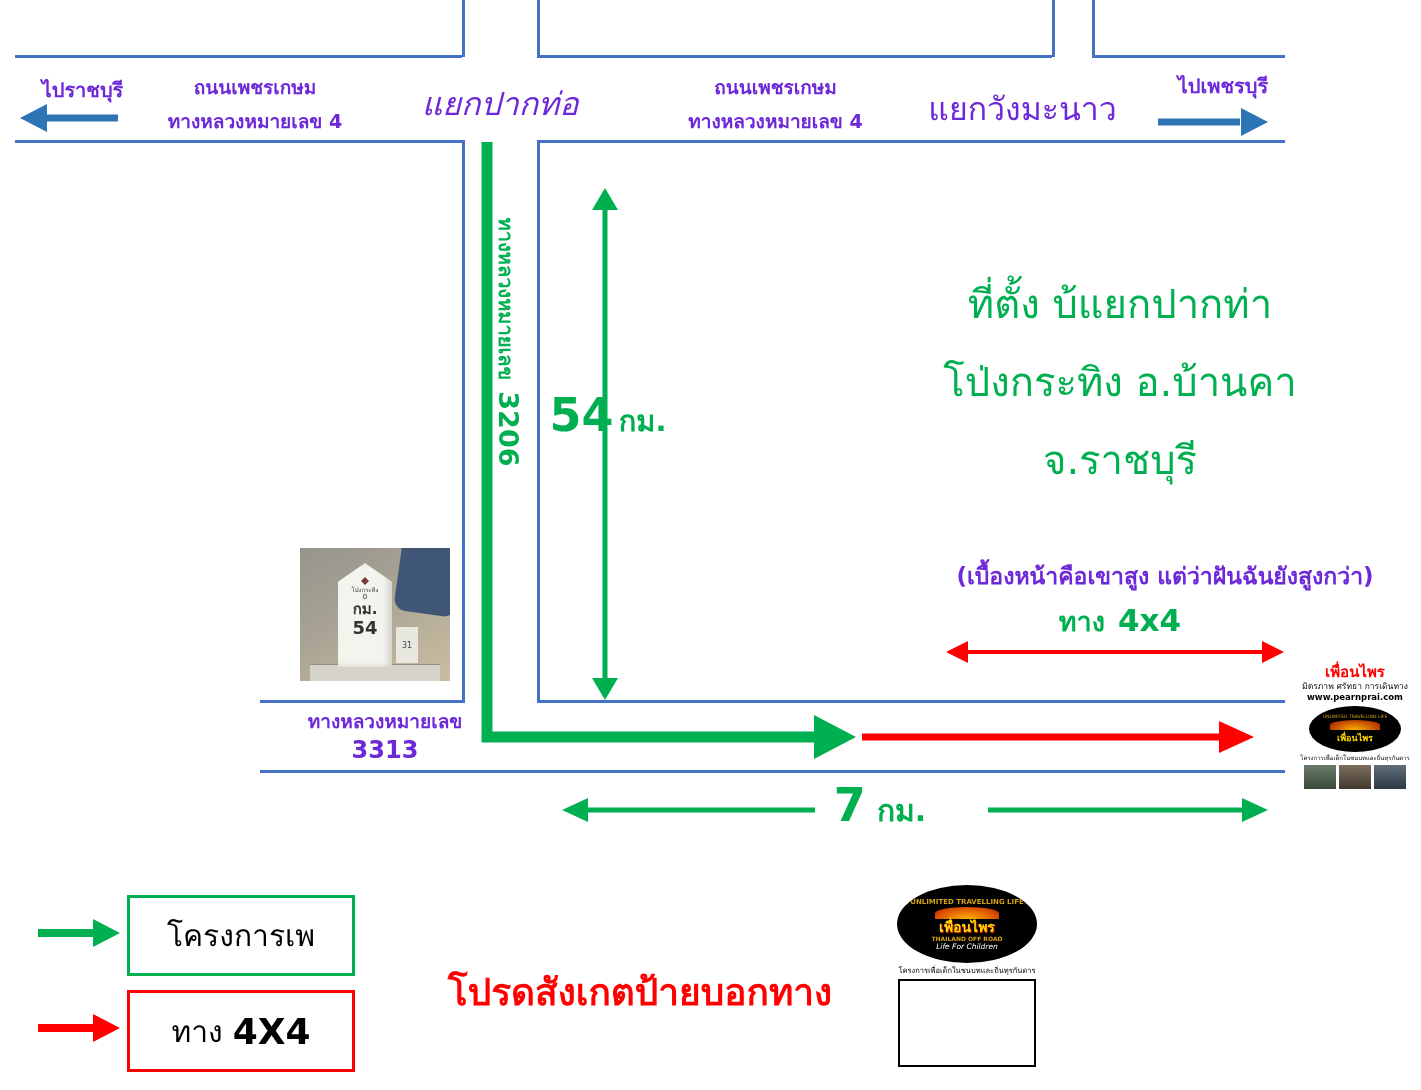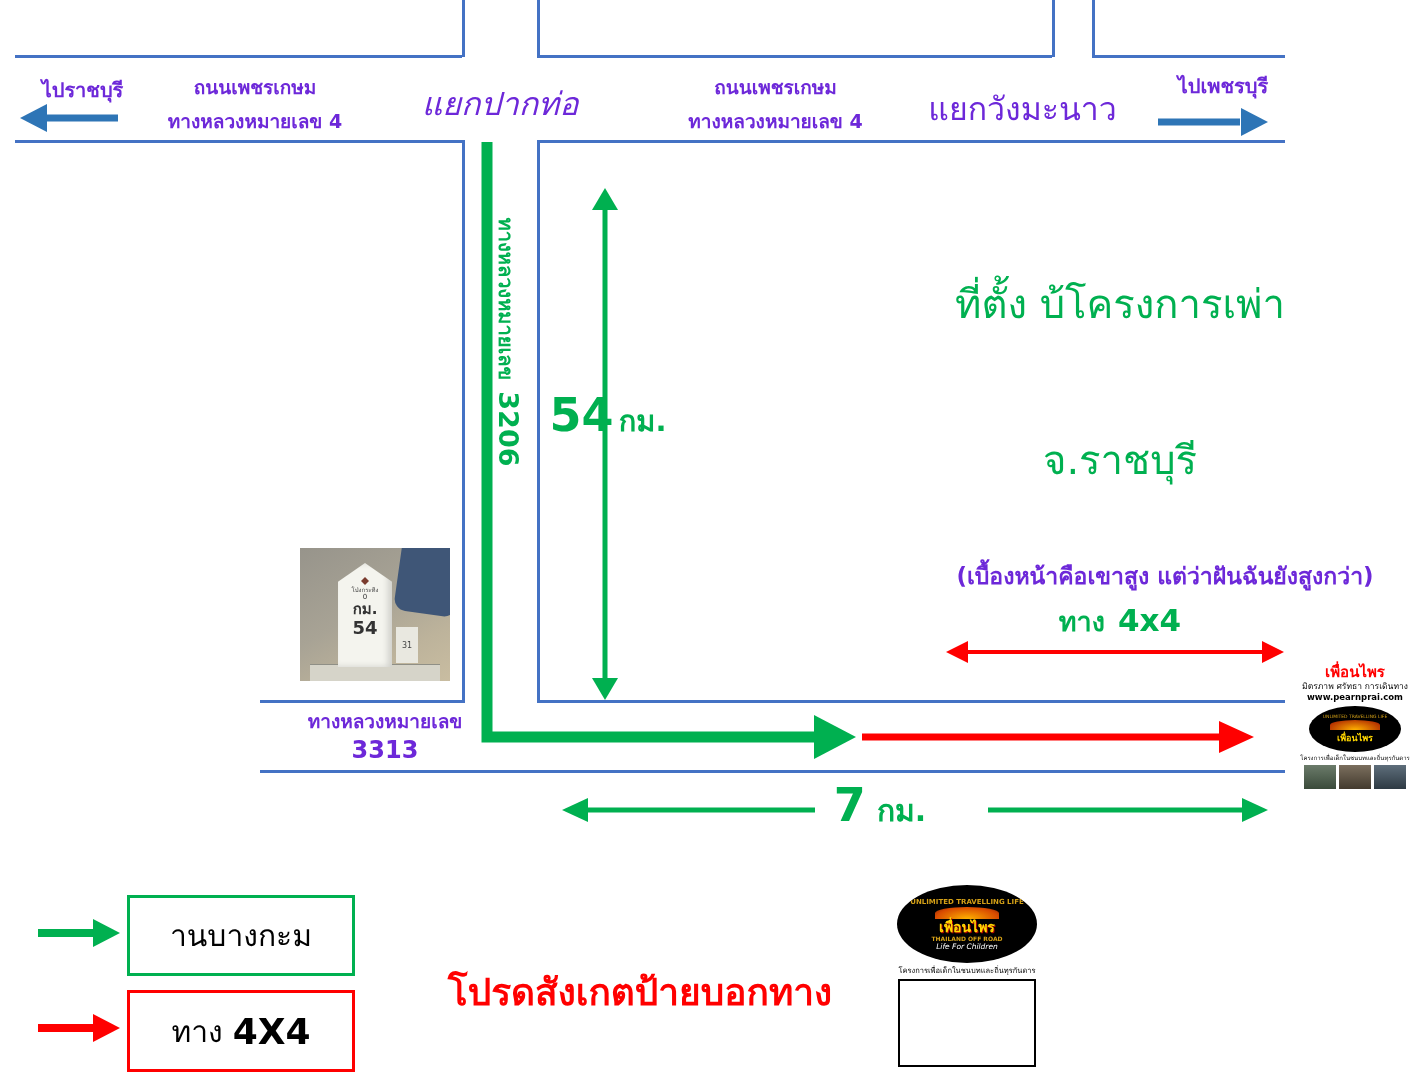--- a/index.html
+++ b/index.html
@@ -93,21 +93,22 @@
   <div class="txt ctr green" style="left:524px;top:213px;width:258px;height:34px;transform:rotate(90deg);transform-origin:0 0;white-space:nowrap;">
     <span style="font-size:20px;font-weight:bold;">ทางหลวงหมายเลข</span>
     <span style="font-size:27px;font-weight:bold;margin-left:6px;">3206</span>
   </div>
 
   <div class="txt ctr green" style="left:528px;top:388px;width:160px;white-space:nowrap;">
     <span style="font-size:46px;font-weight:bold;">54</span>
     <span style="font-size:29px;font-weight:bold;">กม.</span>
   </div>
 
-  <div class="txt ctr green" style="left:880px;top:272px;width:480px;font-size:40px;">ที่ตั้ง บ้โครงการเพ่า</div>
+  <div class="txt ctr green" style="left:880px;top:272px;width:480px;font-size:40px;">ที่ตั้ง บ้แยกปากท่า</div>
+  <div class="txt ctr green" style="left:880px;top:350px;width:480px;font-size:40px;">โป่งกระทิง อ.บ้านคา</div>
   <div class="txt ctr green" style="left:880px;top:428px;width:480px;font-size:40px;">จ.ราชบุรี</div>
   <div class="txt ctr bold" style="left:930px;top:558px;width:470px;font-size:23px;text-align:center;">(เบื้องหน้าคือเขาสูง แต่ว่าฝันฉันยังสูงกว่า)</div>
   <div class="txt ctr green" style="left:1010px;top:600px;width:220px;white-space:nowrap;">
     <span style="font-size:27px;font-weight:bold;">ทาง</span>
     <span style="font-size:31px;font-weight:bold;margin-left:8px;">4x4</span>
   </div>
 
   <div class="abs" style="left:300px;top:548px;width:150px;height:133px;overflow:hidden;background:linear-gradient(150deg,#97948b 0%,#a8a395 45%,#bdb39b 75%,#c9bda1 100%);">
     <div style="position:absolute;right:-10px;top:-8px;width:62px;height:74px;background:#3f5677;border-radius:12px;transform:rotate(8deg);"></div>
     <div style="position:absolute;left:10px;bottom:0;width:130px;height:16px;background:#d6d4c9;border-top:1px solid #8f8f86;"></div>
@@ -140,21 +141,21 @@
     </div>
     <div style="font-size:6px;line-height:8px;">โครงการเพื่อเด็กในชนบทและถิ่นทุรกันดาร</div>
     <div style="display:flex;gap:3px;justify-content:center;margin-top:3px;">
       <div style="width:32px;height:24px;background:linear-gradient(#6b7b6a,#3a4a3a);"></div>
       <div style="width:32px;height:24px;background:linear-gradient(#7b6f5e,#433a2e);"></div>
       <div style="width:32px;height:24px;background:linear-gradient(#5e6e7b,#2e3a43);"></div>
     </div>
   </div>
 
   <div class="legend-box" style="left:127px;top:895px;width:222px;height:75px;border:3px solid #00B050;">
-    <span style="font-size:30px;">านบางกะม</span>
+    <span style="font-size:30px;">โครงการเพ</span>
   </div>
   <div class="legend-box" style="left:127px;top:990px;width:222px;height:76px;border:3px solid #FF0000;">
     <span style="font-size:30px;">ทาง</span>
     <span style="font-size:36px;font-weight:bold;margin-left:10px;">4X4</span>
   </div>
   <div class="txt ctr bold red" style="left:415px;top:962px;width:450px;font-size:37px;">โปรดสังเกตป้ายบอกทาง</div>
 
   <div class="abs ctr" style="left:897px;top:885px;width:140px;">
     <div class="oval" style="width:140px;height:78px;margin:0 auto;">
       <div style="color:#d4a017;font-size:7px;font-weight:bold;white-space:nowrap;">UNLIMITED TRAVELLING LIFE</div>

